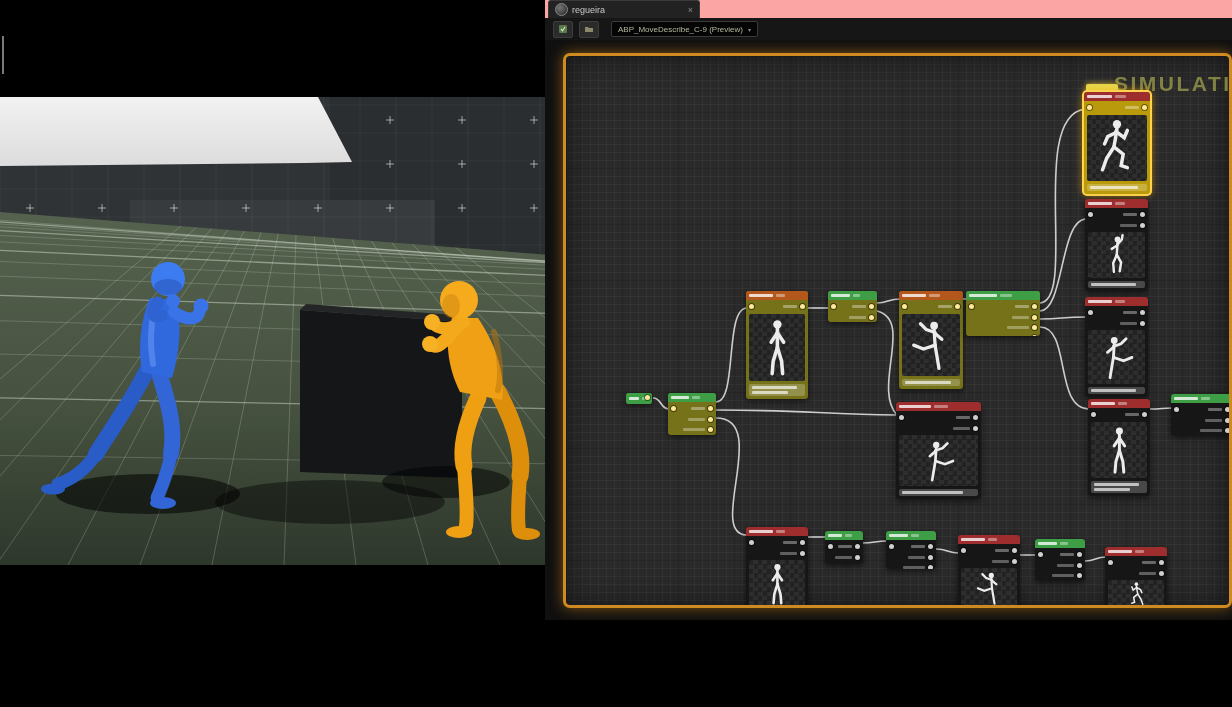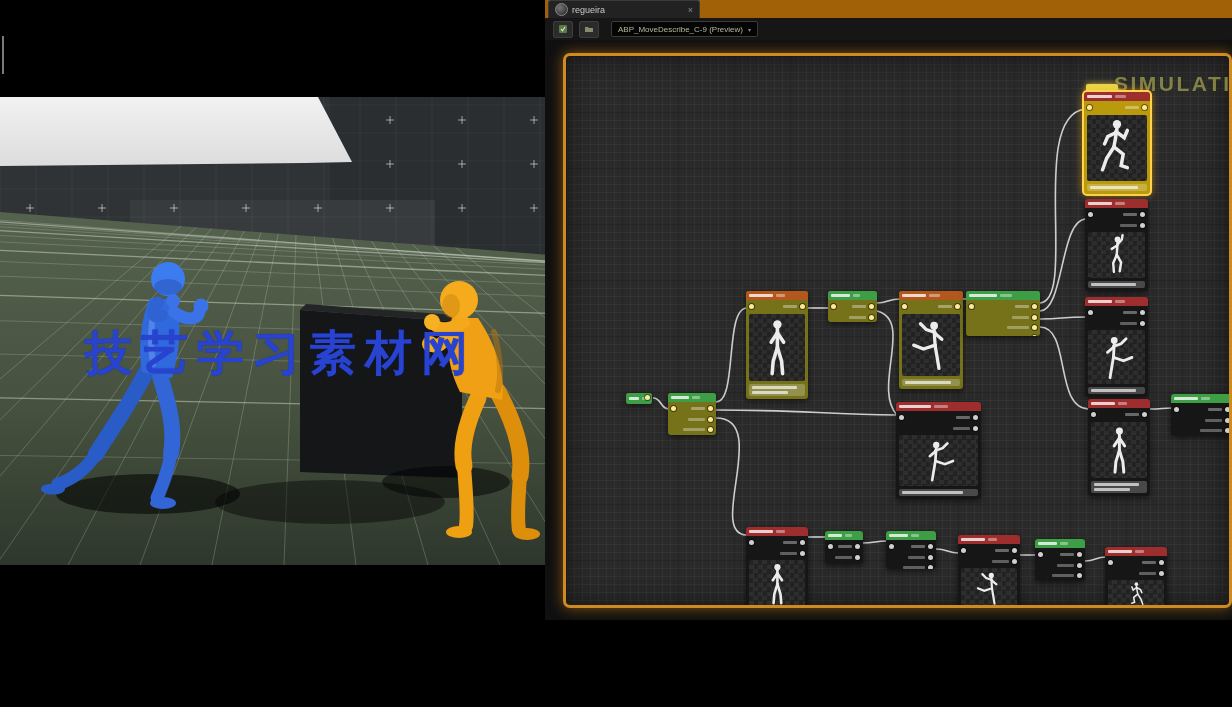--- a/index.html
+++ b/index.html
@@ -5,21 +5,21 @@
   html,body{margin:0;padding:0;background:#000;width:1232px;height:707px;overflow:hidden;
     font-family:"Liberation Sans",sans-serif;}
   .stage{position:relative;width:1232px;height:707px;background:#000;}
 
   
   #vp{position:absolute;left:0;top:60px;}
   .vline{position:absolute;left:2px;top:36px;width:2px;height:38px;background:rgba(220,220,220,.55);}
 
   
   .editor-panel{position:absolute;left:545px;top:0;width:687px;height:620px;background:#101010;}
-  .tabbar{position:absolute;left:0;top:0;width:100%;height:18px;background:#a16207;display:flex;}
+  .tabbar{position:absolute;left:0;top:0;width:100%;height:18px;background:#fca5a5;display:flex;}
   .tab{height:17px;margin-left:3px;min-width:138px;background:#222;border:1px solid #3a3a3a;border-bottom:none;
        border-radius:3px 3px 0 0;display:flex;align-items:center;gap:4px;padding:0 6px;color:#c9c9c9;font-size:9px;}
   .tabicon{width:11px;height:11px;border-radius:50%;background:radial-gradient(circle at 35% 35%,#777,#222);
        display:inline-block;border:1px solid #888;}
   .tabclose{margin-left:auto;color:#8a8a8a;font-size:9px;cursor:pointer;}
   .toolbar{position:absolute;left:0;top:18px;width:100%;height:22px;background:#161616;display:flex;align-items:center;gap:6px;padding-left:8px;box-sizing:border-box;}
   .tbtn{width:18px;height:15px;background:#2b2b2b;border:1px solid #3d3d3d;border-radius:2px;display:flex;align-items:center;justify-content:center;}
   .dbg{height:14px;background:#050505;border:1px solid #3a3a3a;border-radius:2px;color:#b9b9a0;font-size:8px;
        display:flex;align-items:center;gap:5px;padding:0 6px;margin-left:6px;}
   .crumbbar{position:absolute;left:0;top:40px;width:100%;height:13px;background:#151515;}
@@ -657,21 +657,20 @@
           <div class="gthumb">
             <svg class="figure flip" viewBox="0 0 40 60">
               <use href="#pose-run"></use>
             </svg>
           </div>
         </div>
       </div>
   </div>
 
   <div class="watermark">
-    <span class="wm-cn">技艺学习素材网</span>
   </div>
 </div>
 
 <svg width="0" height="0" style="position:absolute">
   <defs>
     <symbol id="pose-run" viewBox="0 0 40 60">
       <g stroke="#ececec" stroke-width="3.4" fill="none" stroke-linecap="round">
         <circle cx="20" cy="7" r="4" fill="#ececec" stroke="none"></circle>
         <path d="M20,11 C19,18 18,24 17,29"></path>
         <path d="M19,14 L27,20 L30,13"></path>

